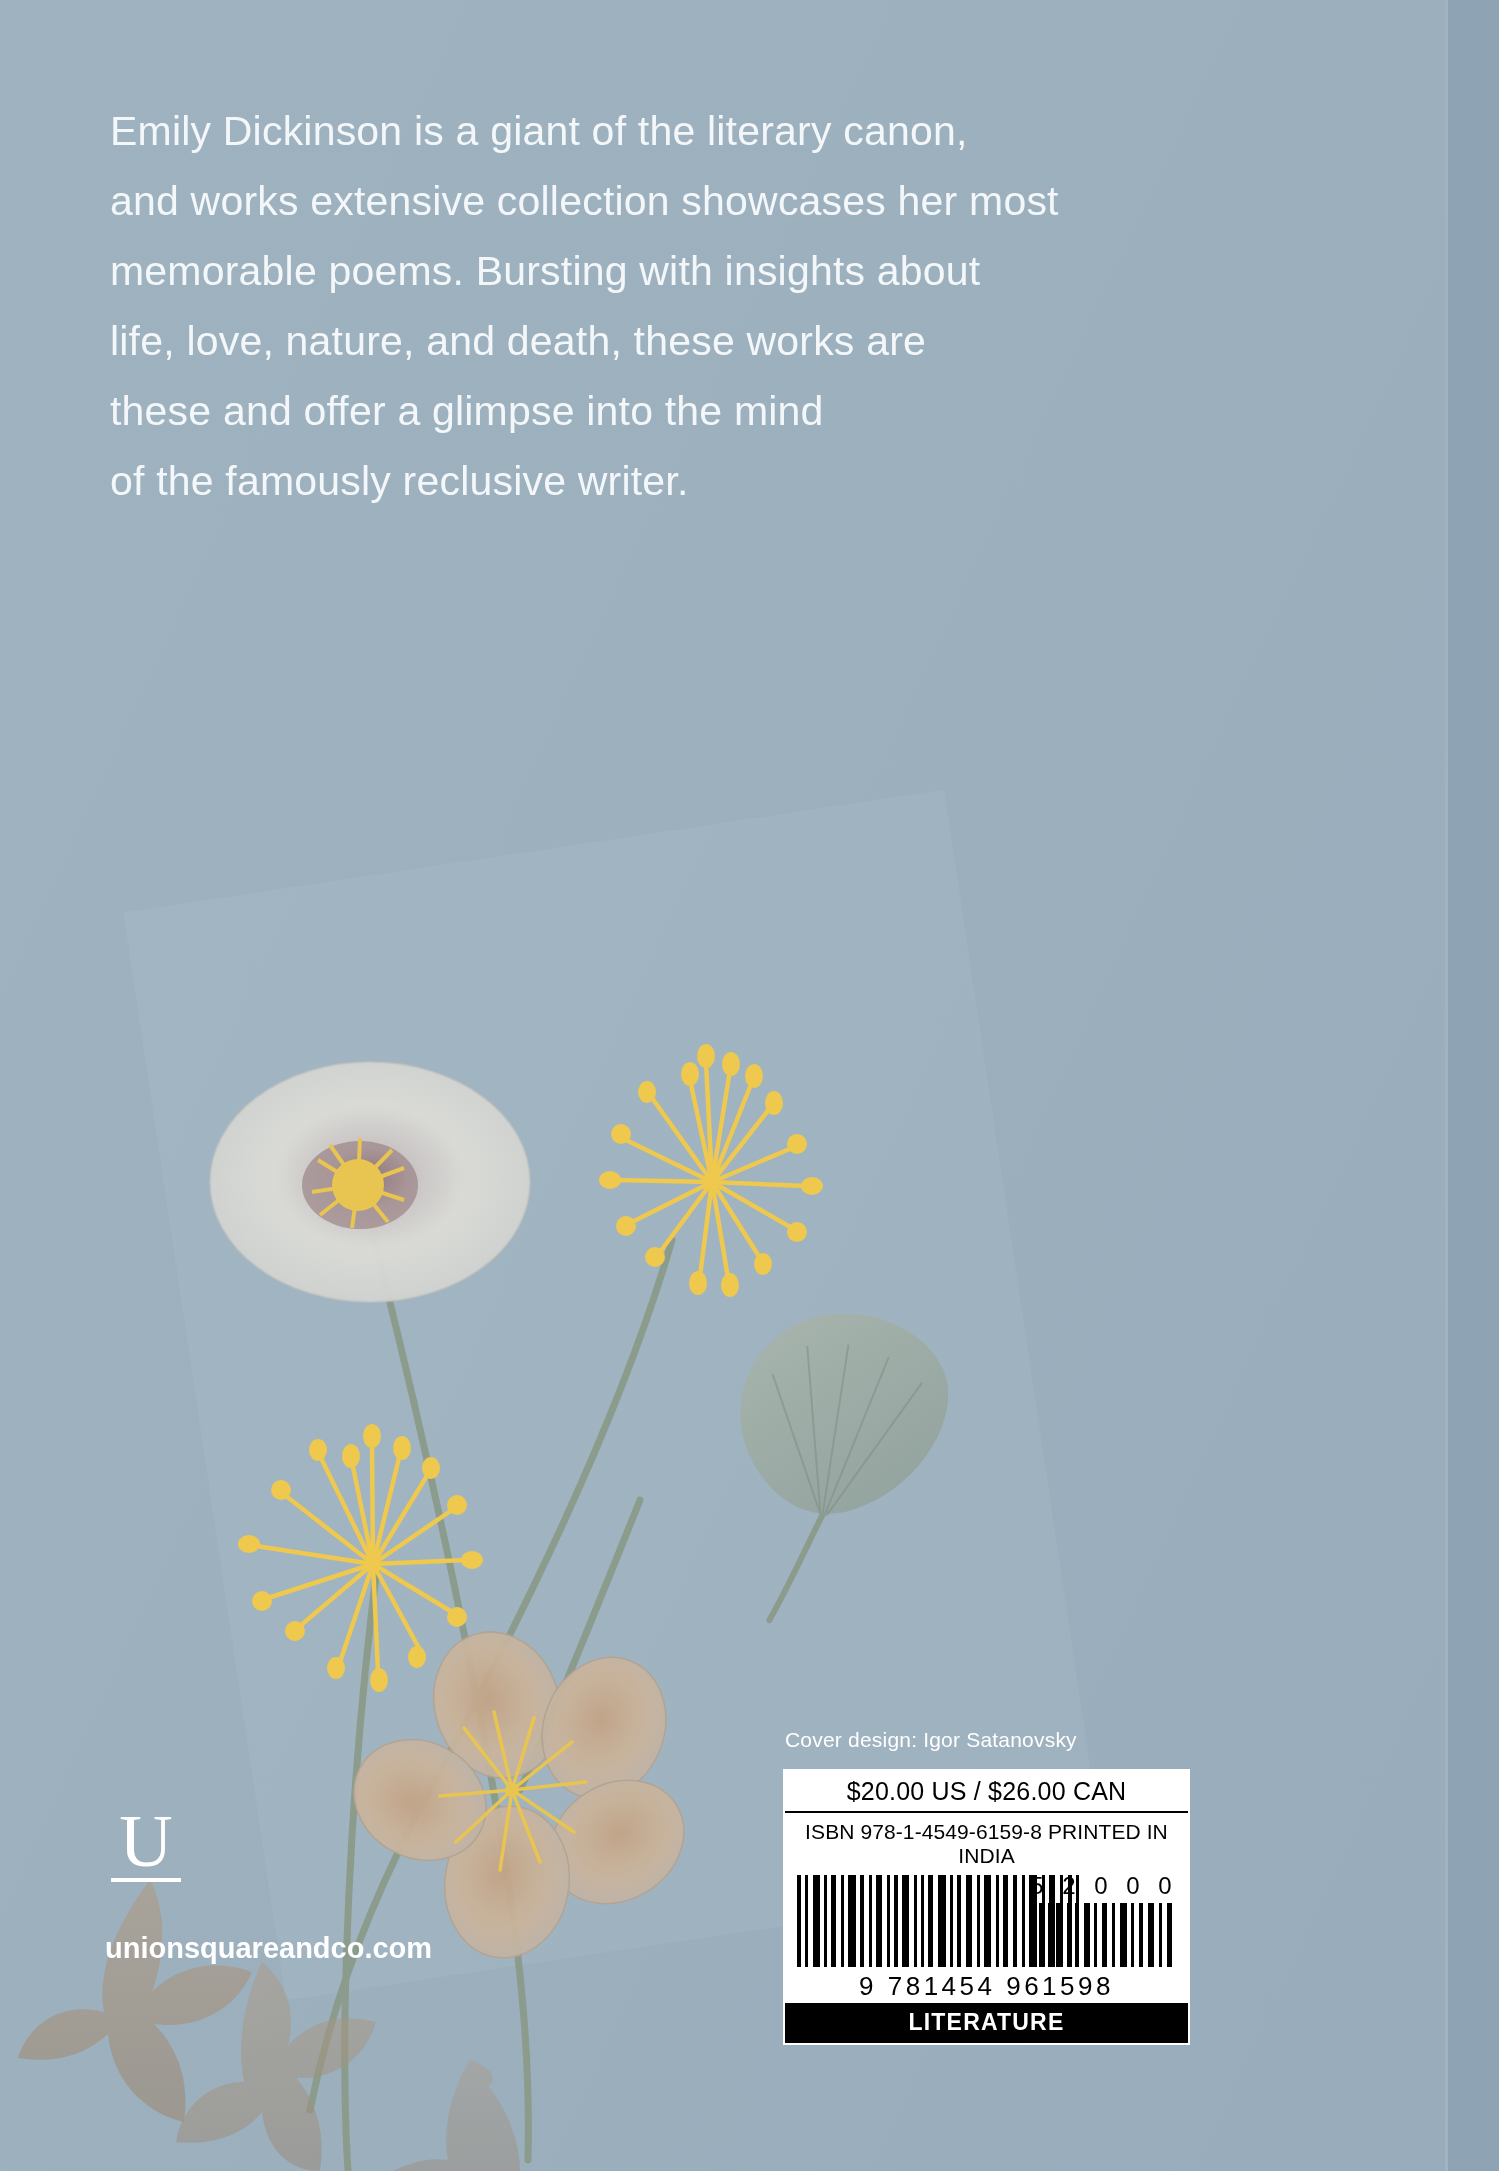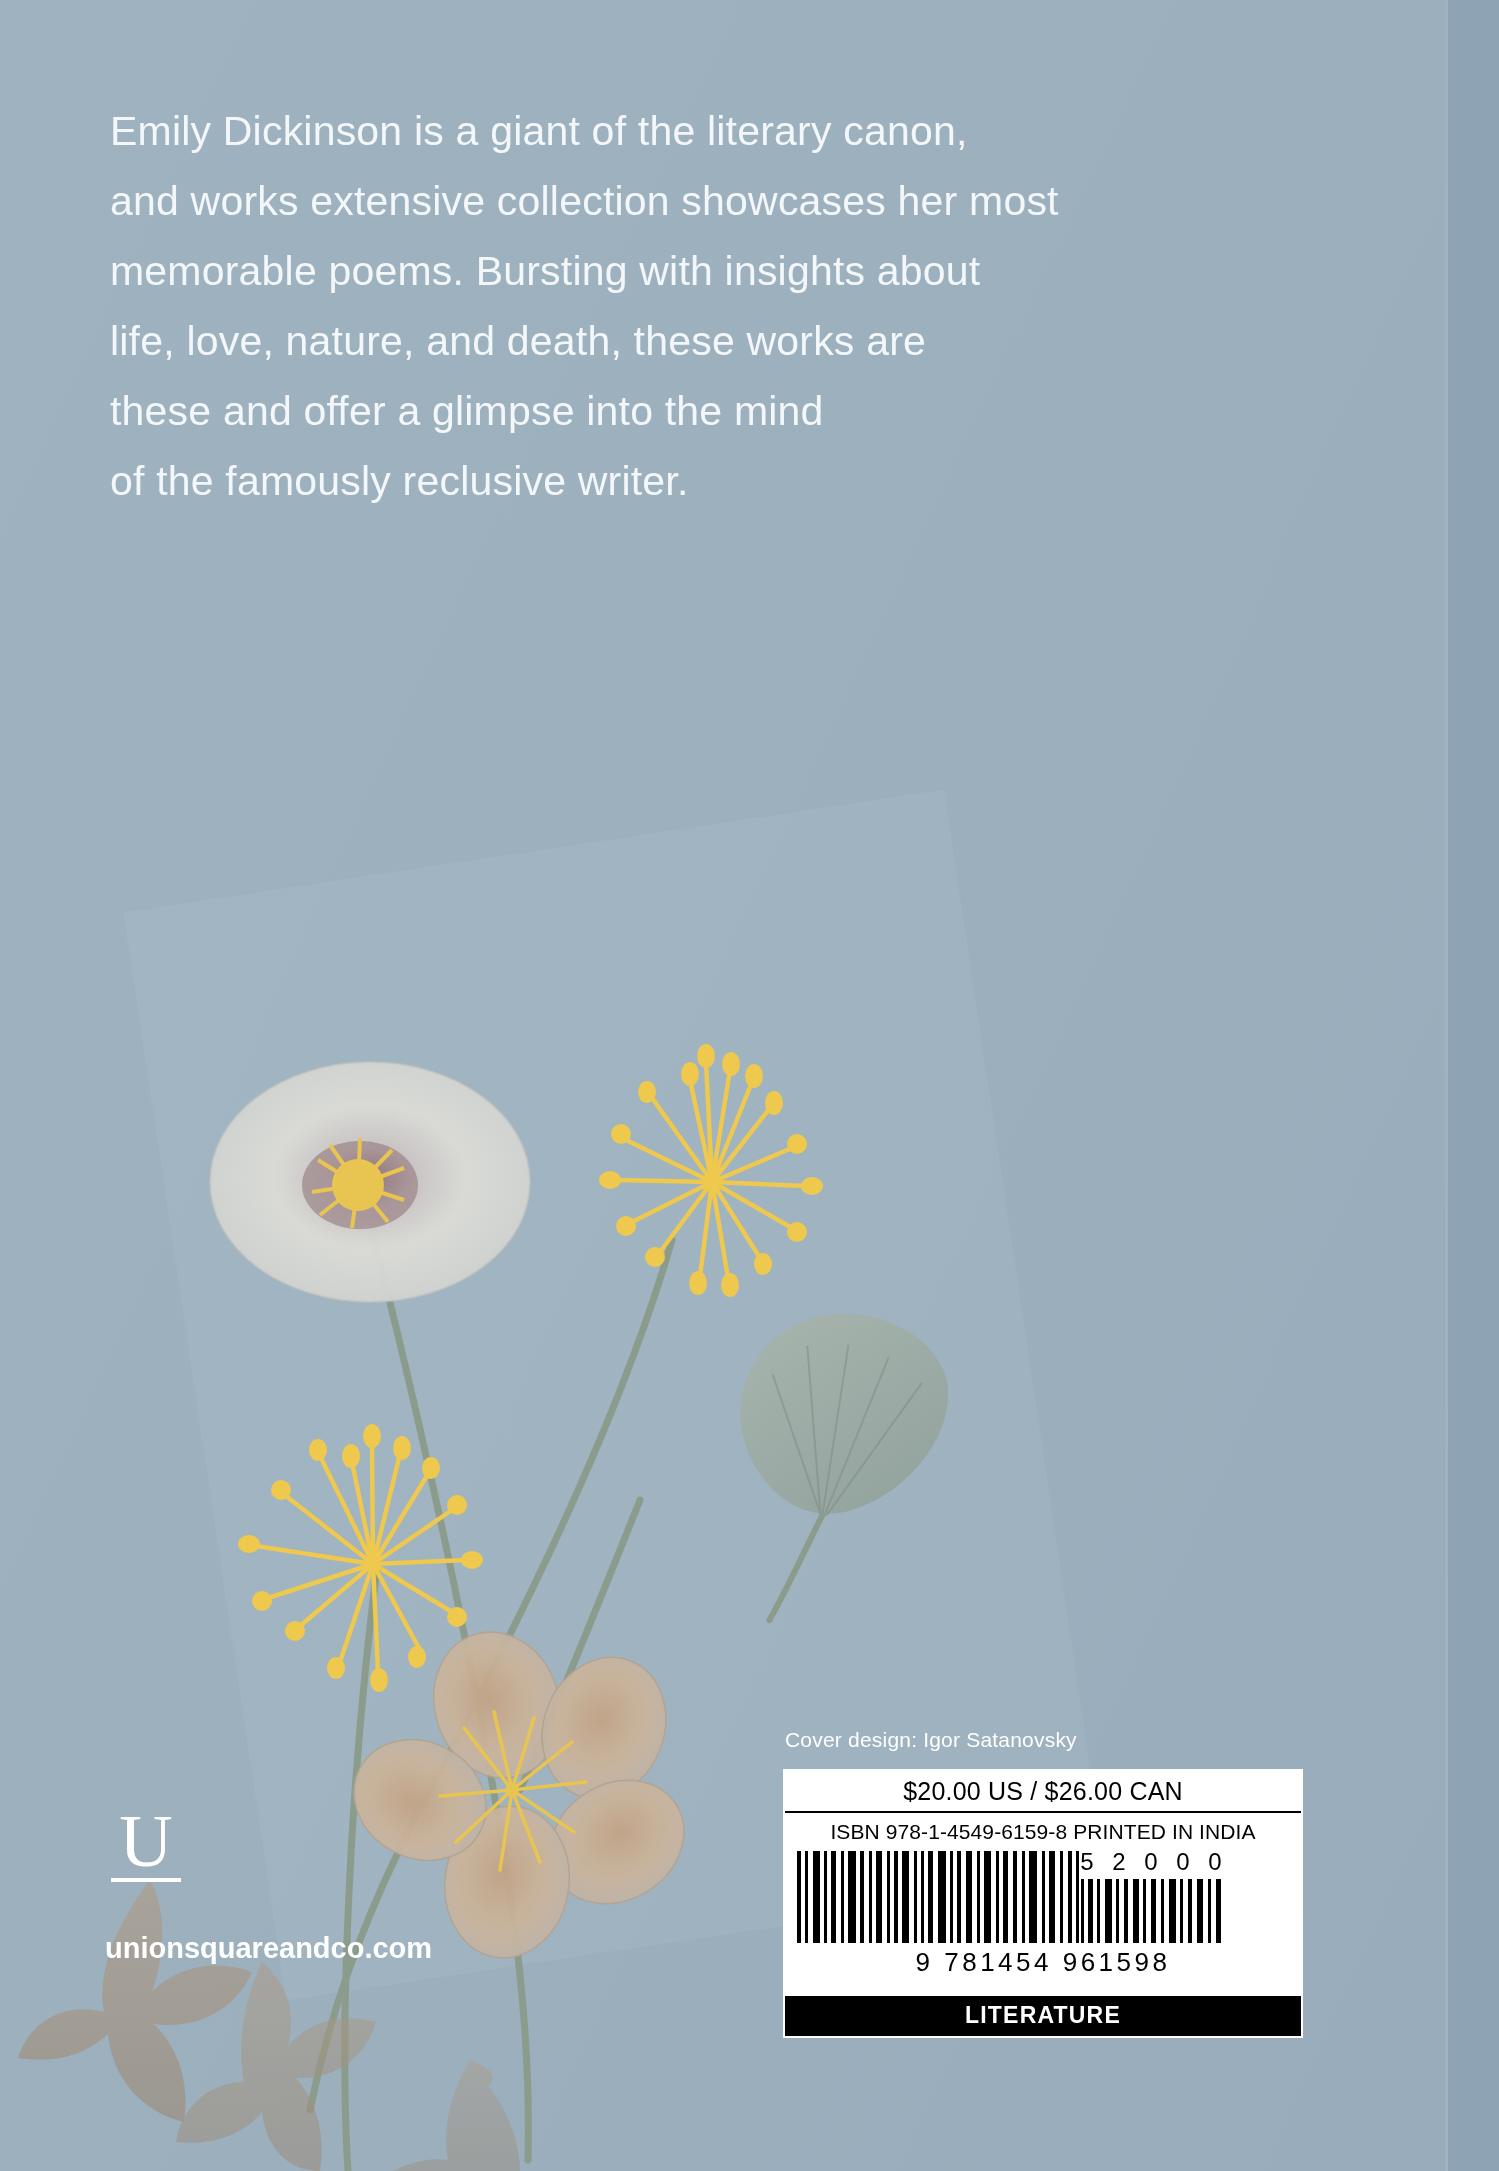--- a/index.html
+++ b/index.html
@@ -146,21 +146,21 @@
     font-size: 21px;
     color: #ffffff;
     letter-spacing: 0.2px;
   }
 
   
   .barcode-block {
     position: absolute;
     left: 783px;
     top: 1769px;
-    width: 520px;
+    width: 407px;
     background: #ffffff;
     border: 2px solid #ffffff;
     box-sizing: border-box;
     color: #000000;
   }
   .bc-price {
     text-align: center;
     font-size: 25px;
     padding: 6px 0 5px;
     border-bottom: 2px solid #000000;
@@ -201,21 +201,21 @@
   .bar {
     position: absolute;
     top: 0;
     bottom: 0;
     background: #000000;
   }
   .bc-num {
     text-align: center;
     font-size: 26px;
     letter-spacing: 3.5px;
-    padding: 0 0 18px;
+    padding: 0 0 1px;
   }
   .bc-cat {
     background: #000000;
     color: #ffffff;
     text-align: center;
     font-size: 23px;
     font-weight: bold;
     letter-spacing: 1.2px;
     padding: 6px 0 7px;
   }

